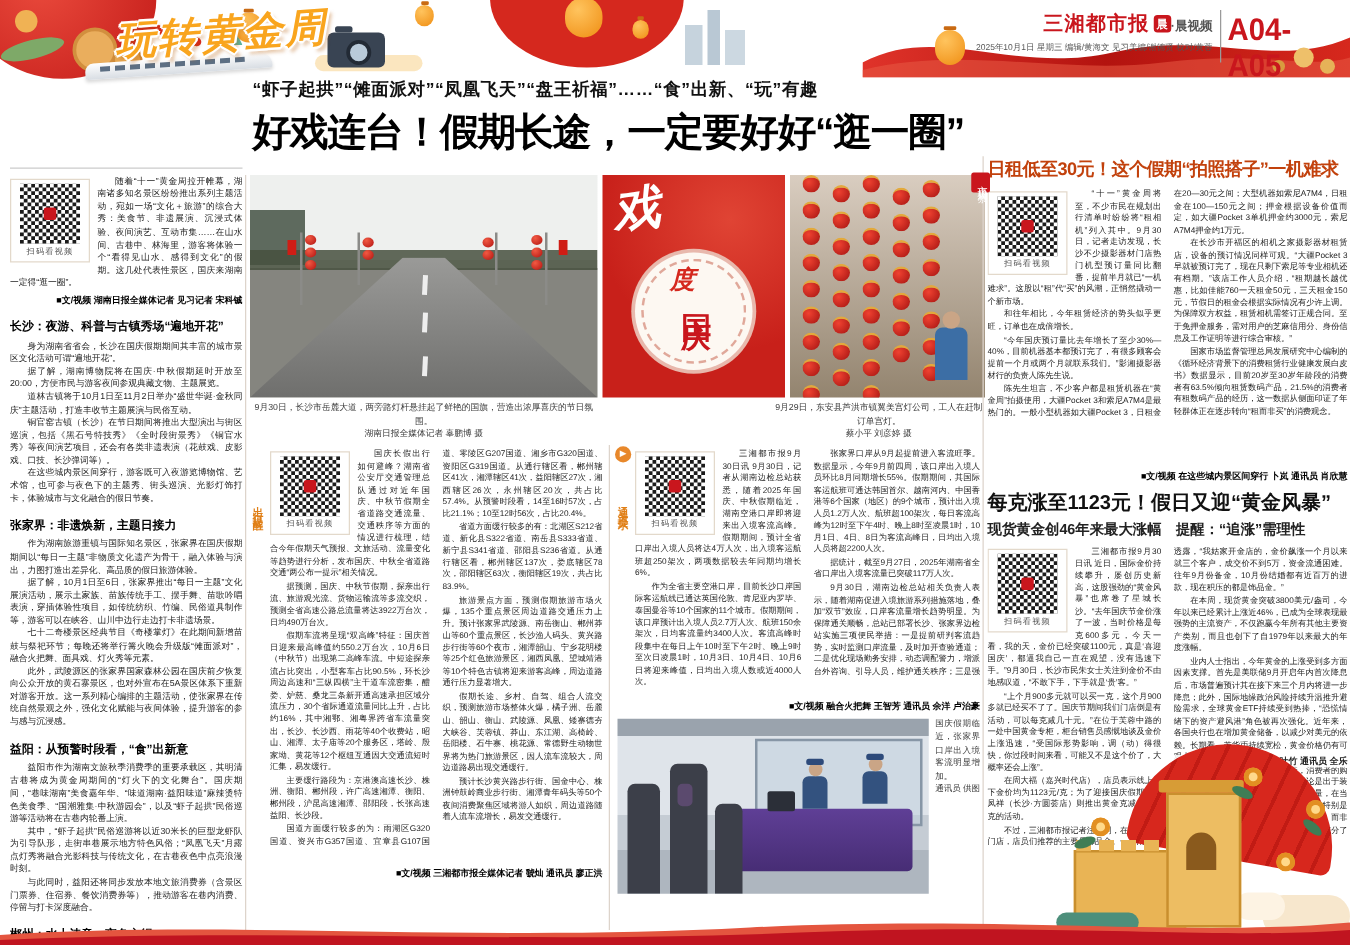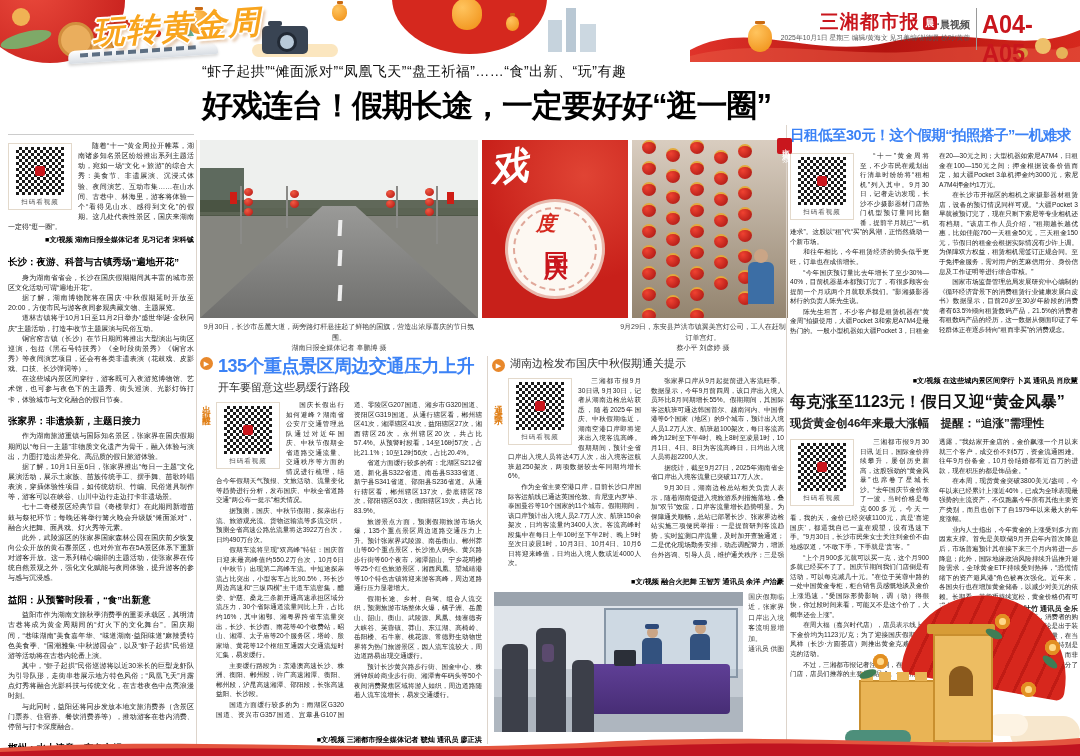--- a/index.html
+++ b/index.html
@@ -35,30 +35,30 @@
   .d-b3{position:absolute;left:580px;top:24px;width:16px;height:28px;background:#ccd8e1;}
   .banner-title{position:absolute;left:92px;top:6px;font-size:32px;font-weight:900;color:#f9a51e;transform:rotate(-4deg);
       letter-spacing:2px;font-style:italic;
       text-shadow:-2px 0 #fff,2px 0 #fff,0 -2px #fff,0 2px #fff,-1px -1px #fff,1px 1px #fff,1px -1px #fff,-1px 1px #fff,3px 4px 3px rgba(180,90,0,.35);}
   .ribbon-svg{position:absolute;left:690px;top:0;width:390px;height:62px;}
   .m-lan{left:748px;top:24px;width:24px;height:28px;}
   .f1{position:absolute;left:1035px;top:38px;width:16px;height:16px;border-radius:50%;background:#eec06a;}
   .f2{position:absolute;left:1056px;top:47px;width:12px;height:12px;border-radius:50%;background:#e6b258;}
   .f3{position:absolute;left:1018px;top:48px;width:10px;height:10px;border-radius:50%;background:#d89b3f;}
   .brand-row{position:absolute;left:810px;top:9px;width:160px;text-align:right;white-space:nowrap;}
-  .brand{font-size:19px;font-weight:900;color:#c9161d;letter-spacing:1px;}
+  .brand{font-size:16px;font-weight:900;color:#c9161d;letter-spacing:1px;}
   .logo-sq{display:inline-block;width:14px;height:14px;background:#c9161d;color:#fff;font-size:9px;line-height:14px;
            text-align:center;border-radius:3px;vertical-align:2px;margin-left:3px;font-weight:700;}
   .subbrand{font-size:10px;color:#555;font-weight:700;}
   .dateline{position:absolute;left:780px;top:33px;width:190px;text-align:right;font-size:6.8px;color:#555;}
   .m-div{position:absolute;left:976px;top:8px;width:1px;height:42px;background:#9a9a9a;}
   .pageno{position:absolute;left:982px;top:10px;width:100px;font-size:25px;font-weight:700;color:#c9161d;transform:scaleX(.94);transform-origin:left;}
   
   .lead{position:absolute;left:202px;top:63px;width:582px;}
-  .lead-kicker{font-size:14px;font-weight:400;color:#111;letter-spacing:.5px;}
+  .lead-kicker{font-size:14px;font-weight:700;color:#111;letter-spacing:.5px;}
   .lead-headline{font-size:31px;font-weight:900;color:#000;letter-spacing:-1px;margin-top:4px;white-space:nowrap;}
   
   .qr-wrap{float:left;width:58px;margin:2px 6px 2px 0;text-align:center;background:#fff;border:1px solid #e3d9cb;padding:3px 2px;}
   .qr{width:48px;height:48px;margin:0 auto;position:relative;
       background:repeating-conic-gradient(#1b1b1b 0% 25%,#fff 0% 50%) 0 0/6px 6px;}
   .qr-dot{position:absolute;left:19px;top:19px;width:10px;height:10px;background:#c9161d;border-radius:2px;}
   .qr-label{font-size:6.5px;color:#555;margin-top:2px;letter-spacing:1px;}
   .byline{font-size:7.2px;font-weight:700;text-align:right;color:#000;margin-top:3px;line-height:1.5;}
   .vrule{position:absolute;width:1px;background:#ddd4cb;}
   
@@ -94,21 +94,21 @@
   .worker{position:absolute;right:14px;bottom:14px;width:26px;height:42px;background:#3c6ea5;border-radius:6px 6px 0 0;}
   .worker::before{content:"";position:absolute;left:6px;top:-13px;width:14px;height:14px;border-radius:50%;background:#caa586;}
   .figcap{position:absolute;top:322px;font-size:7px;color:#3a3a3a;text-align:center;line-height:1.5;}
   .figcredit{display:block;}
   
   .article{position:absolute;}
   .art-head{position:relative;padding-left:18px;}
   .play-icon{position:absolute;left:0;top:3px;width:13px;height:13px;border-radius:50%;background:#e8882b;color:#fff;
              font-size:7px;line-height:13px;text-align:center;}
   .play-icon::after{content:"▶";}
-  .art-title{margin:0;font-size:18px;font-weight:900;color:#3b82f6;letter-spacing:-.5px;white-space:nowrap;}
+  .art-title{margin:0;font-size:18px;font-weight:900;color:#c2410c;letter-spacing:-.5px;white-space:nowrap;}
   .art-sub{font-size:11px;color:#333;margin-top:2px;font-weight:400;}
   .vtag{position:absolute;left:1px;top:44px;writing-mode:vertical-rl;font-size:8.5px;font-weight:700;color:#e07f16;letter-spacing:4px;}
   .vtag-red{position:absolute;left:-13px;top:12px;writing-mode:vertical-rl;background:#c9161d;color:#fff;
             font-size:8px;padding:4px 2px;border-radius:2px;letter-spacing:2px;}
   .art-body{font-size:6.6px;line-height:1.45;text-align:justify;column-gap:10px;column-count:2;overflow:hidden;}
   .art-body p{margin:0 0 1px;text-indent:2em;}
   .traffic{left:200px;top:354px;width:282px;}
   .traffic .art-body{margin-left:16px;margin-top:5px;height:332px;}
   .border-a{left:492px;top:354px;width:292px;}
   .border-a .art-body{margin-left:16px;margin-top:5px;height:198px;}
@@ -345,25 +345,20 @@
   <figcaption class="figcap" style="left:618px;width:170px">
     <span>9月29日，东安县芦洪市镇翼美宫灯公司，工人在赶制订单宫灯。</span>
     <span class="figcredit">蔡小平 刘彦婷 摄</span>
   </figcaption>
 
   <div class="vrule" style="left:196px;top:140px;height:606px"></div>
   <div class="vrule" style="left:487px;top:356px;height:388px"></div>
   <div class="vrule" style="left:786px;top:125px;height:620px"></div>
 
   <article class="article traffic">
-    <div class="art-head">
-      <span class="play-icon"></span>
-      <h2 class="art-title">135个重点景区周边交通压力上升</h2>
-      <div class="art-sub">开车要留意这些易缓行路段</div>
-    </div>
     <div class="vtag">出行提醒</div>
     <div class="art-body">
       <div class="qr-wrap">
         <div class="qr">
             <span class="qr-dot"></span>
           </div>
         <div class="qr-label">扫码看视频</div>
       </div>
     <p>国庆长假出行如何避峰？湖南省公安厅交通管理总队通过对近年国庆、中秋节假期全省道路交通流量、交通秩序等方面的情况进行梳理，结合今年假期天气预报、文旅活动、流量变化等趋势进行分析，发布国庆、中秋全省道路交通“两公布一提示”相关情况。</p>
         <p>据预测，国庆、中秋节假期，探亲出行流、旅游观光流、货物运输流等多流交织，预测全省高速公路总流量将达3922万台次，日均490万台次。</p>
@@ -374,21 +369,20 @@
         <p>旅游景点方面，预测假期旅游市场火爆，135个重点景区周边道路交通压力上升。预计张家界武陵源、南岳衡山、郴州莽山等60个重点景区，长沙渔人码头、黄兴路步行街等60个夜市，湘潭韶山、宁乡花明楼等25个红色旅游景区，湘西凤凰、望城靖港等10个特色古镇将迎来游客高峰，周边道路通行压力显著增大。</p>
         <p>假期长途、乡村、自驾、组合人流交织，预测旅游市场整体火爆，橘子洲、岳麓山、韶山、衡山、武陵源、凤凰、矮寨德夯大峡谷、芙蓉镇、莽山、东江湖、高椅岭、岳阳楼、石牛寨、桃花源、常德野生动物世界将为热门旅游景区，因人流车流较大，周边道路易出现交通缓行。</p>
         <p>预计长沙黄兴路步行街、国金中心、株洲钟鼓岭商业步行街、湘潭青年码头等50个夜间消费聚焦区域将游人如织，周边道路随着人流车流增长，易发交通缓行。</p>
       </div>
     <div class="byline">■文/视频 三湘都市报全媒体记者 虢灿 通讯员 廖正洪</div>
   </article>
 
   <article class="article border-a">
     <div class="art-head">
       <span class="play-icon"></span>
-      <div class="art-sub">湖南边检发布国庆中秋假期通关提示</div>
     </div>
     <div class="vtag">通关提示</div>
     <div class="art-body">
       <div class="qr-wrap">
         <div class="qr">
             <span class="qr-dot"></span>
           </div>
         <div class="qr-label">扫码看视频</div>
       </div>
     <p>三湘都市报9月30日讯 9月30日，记者从湖南边检总站获悉，随着2025年国庆、中秋假期临近，湖南空港口岸即将迎来出入境客流高峰。假期期间，预计全省口岸出入境人员将达4万人次，出入境客运航班超250架次，两项数据较去年同期均增长6%。</p>

